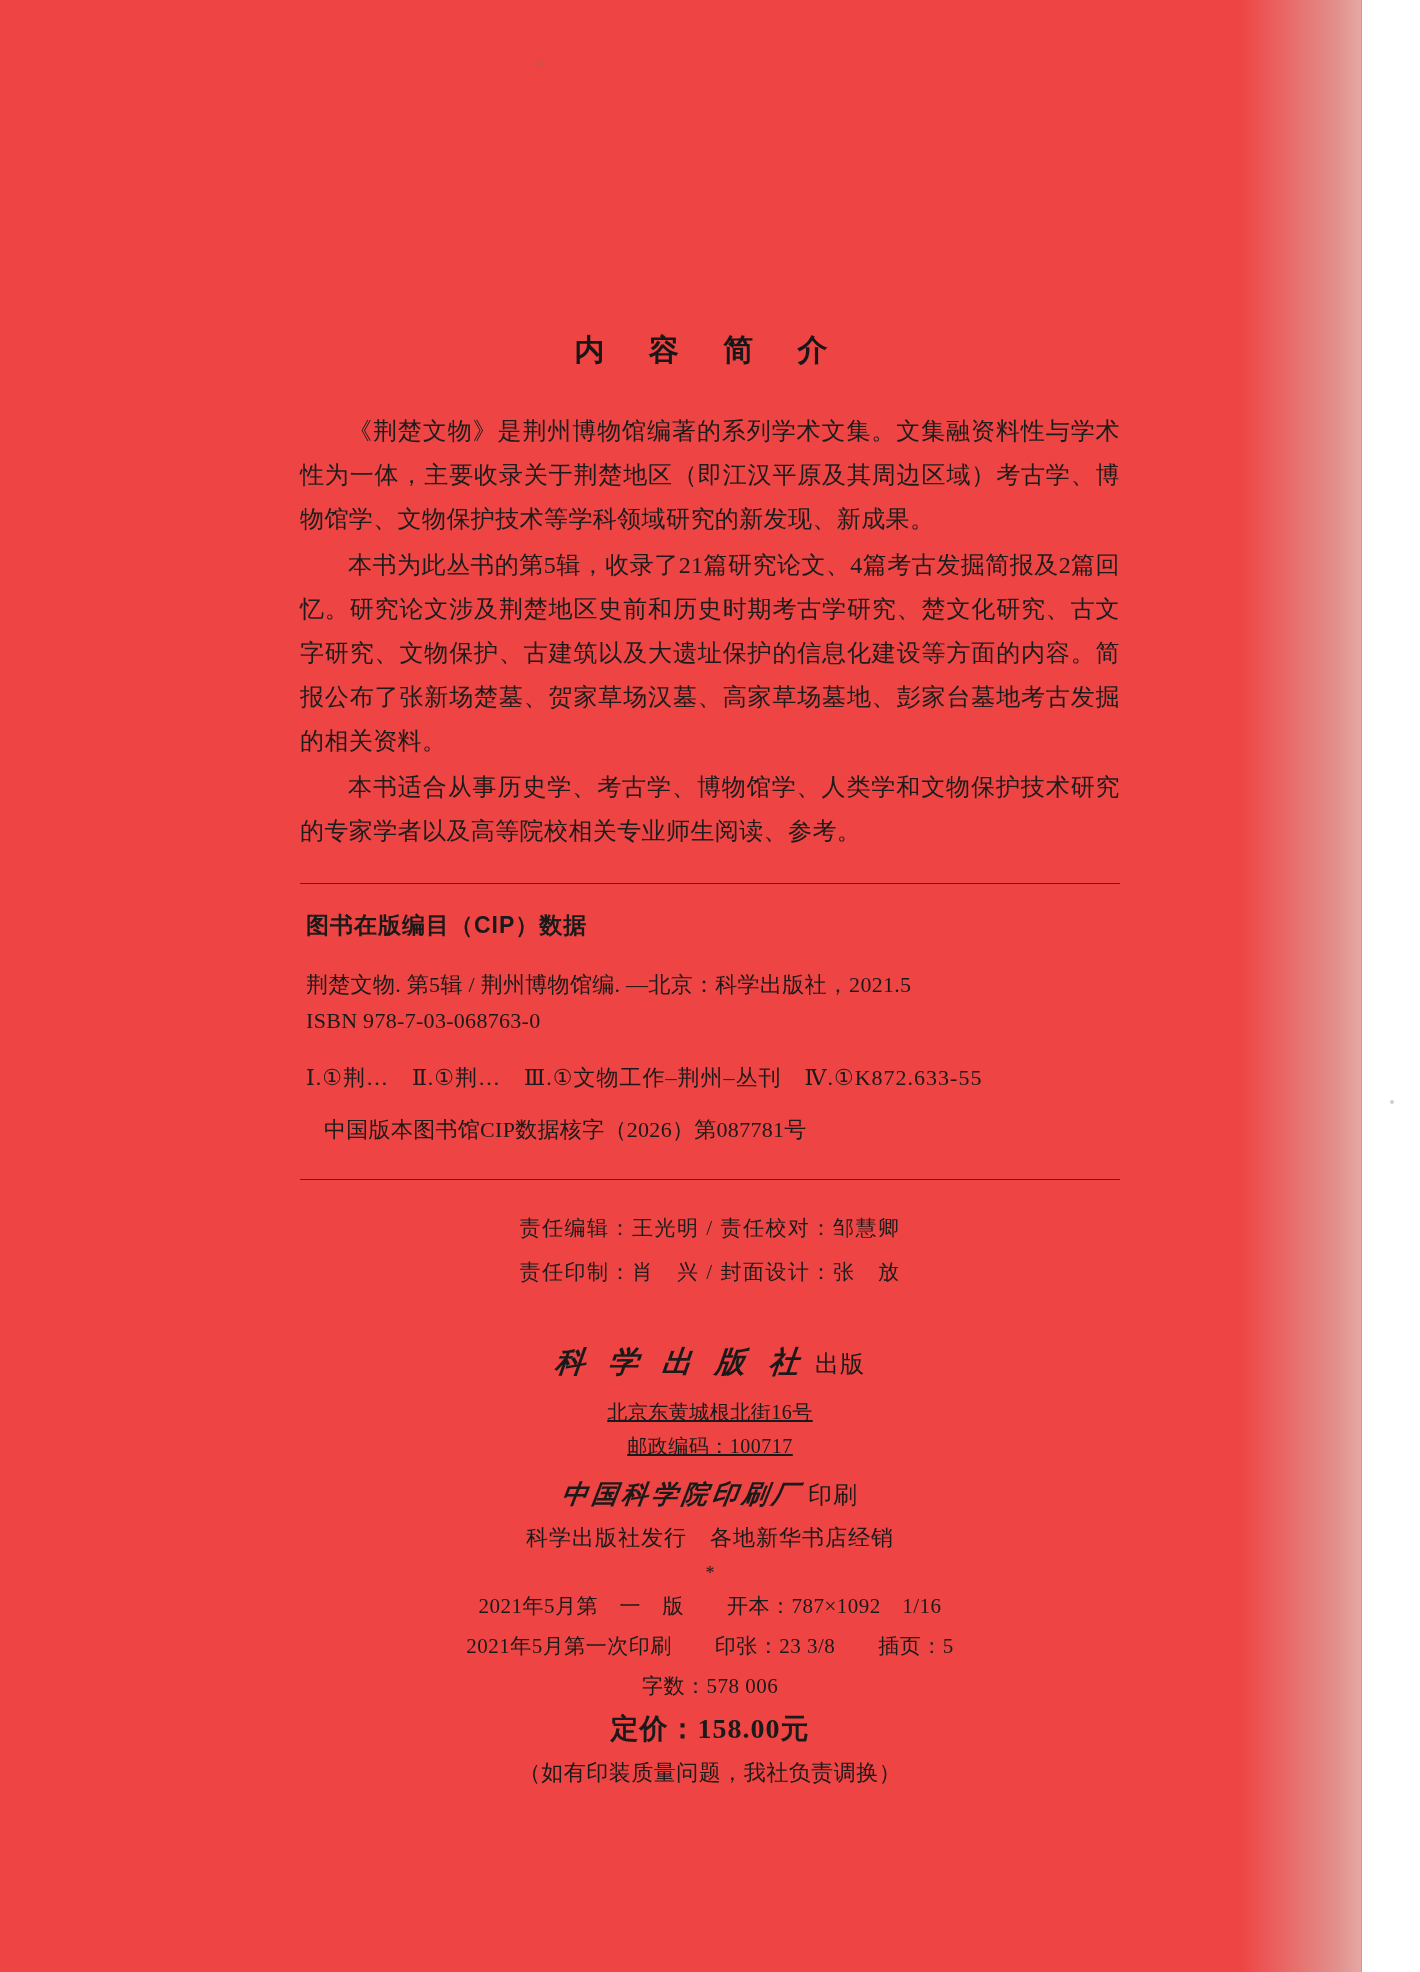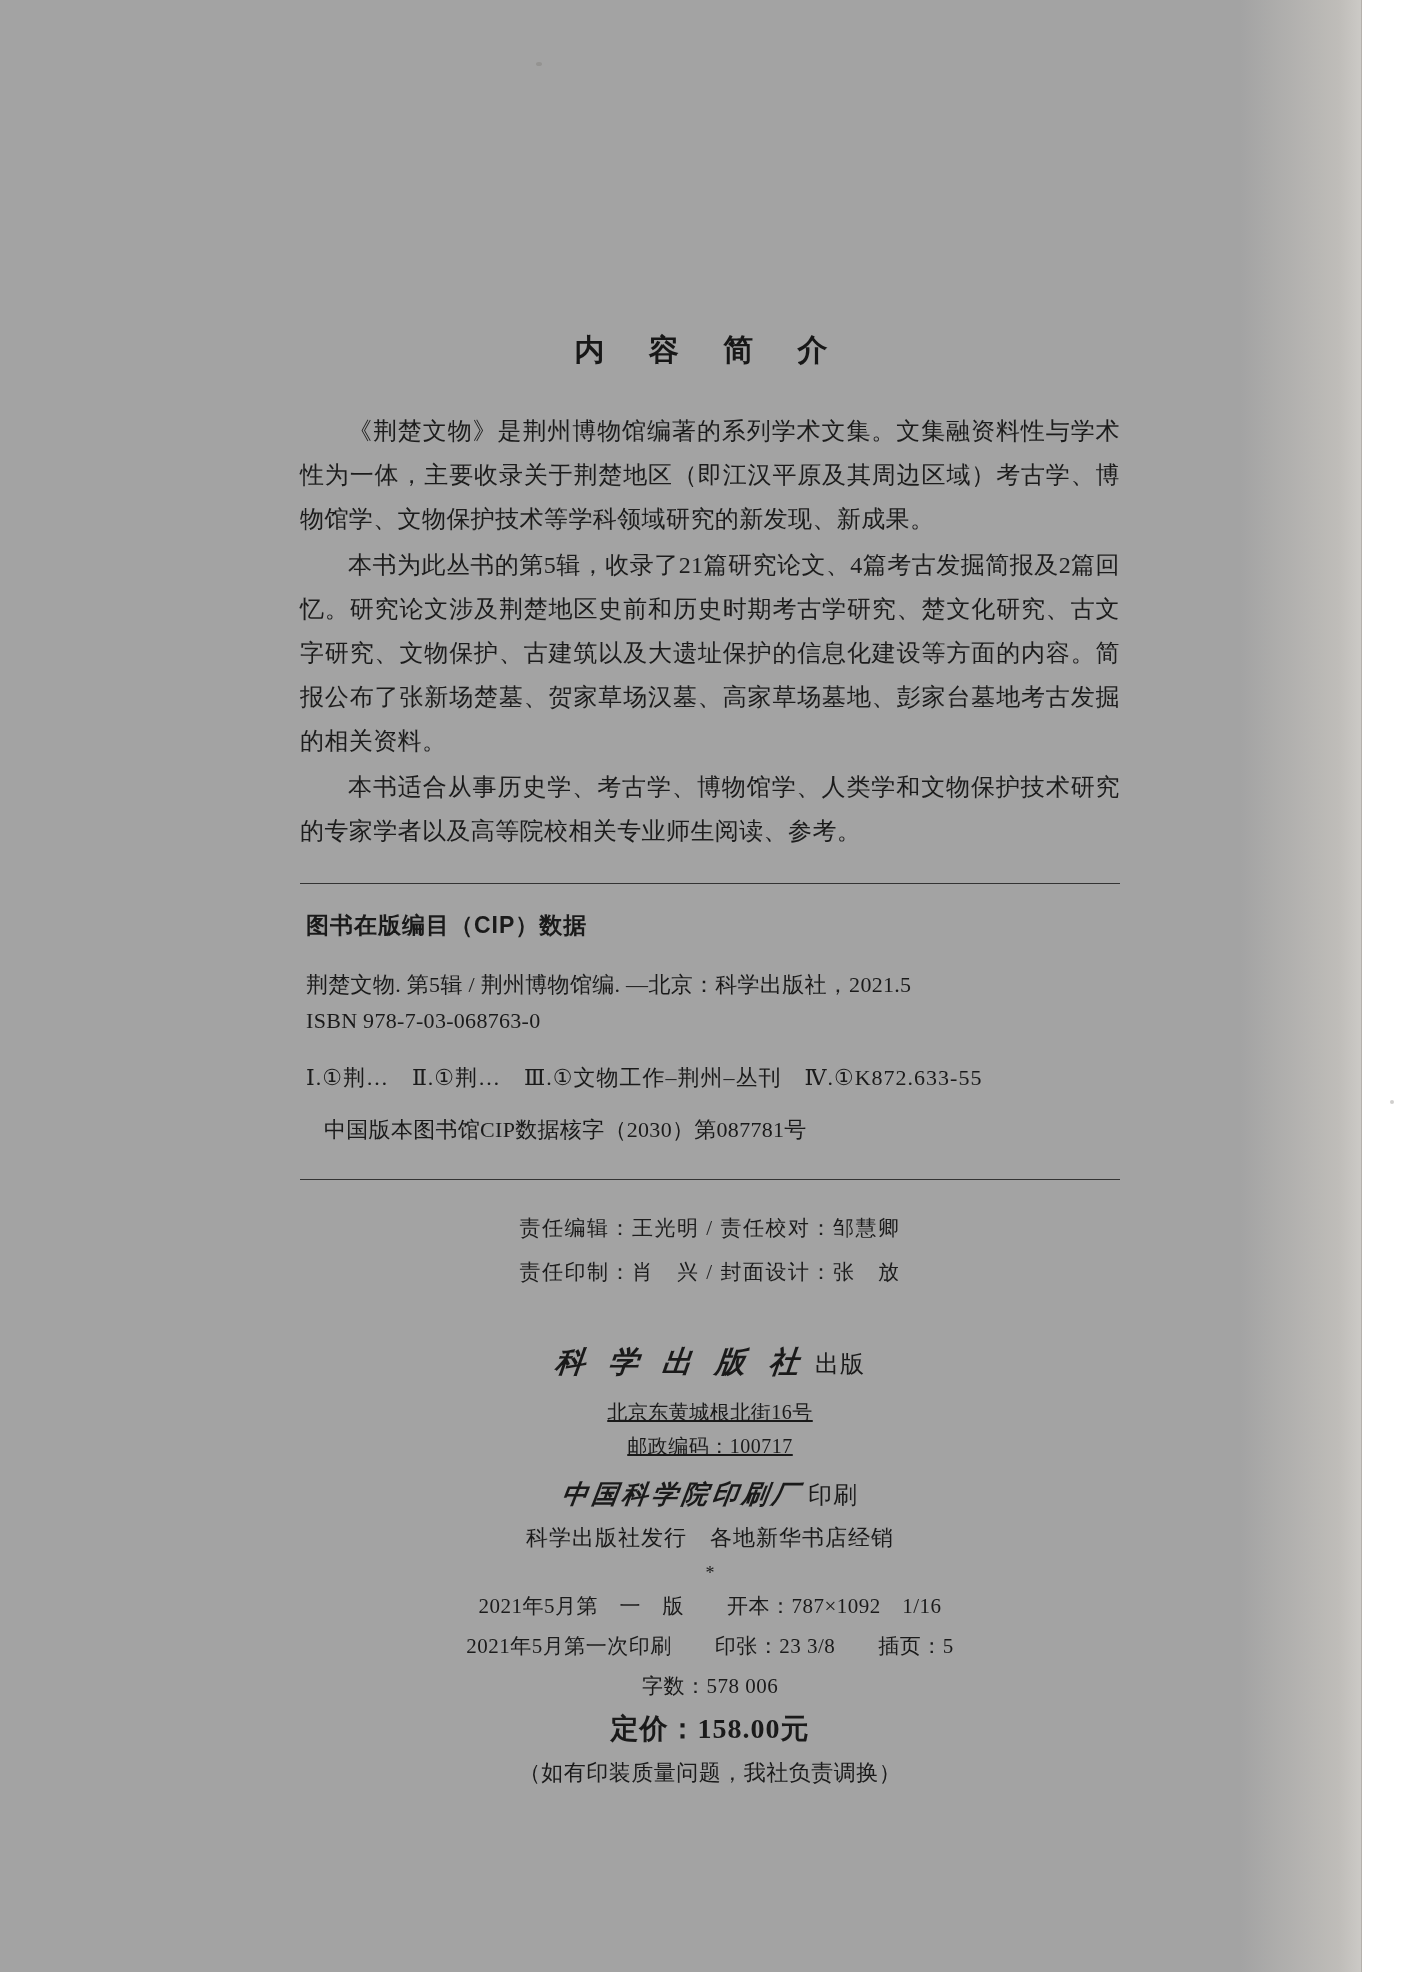--- a/index.html
+++ b/index.html
@@ -12,21 +12,21 @@
     height: 1972px;
     position: relative;
     font-family: "Liberation Serif", "DejaVu Serif", serif;
     color: #1a1a1a;
     overflow: hidden;
   }
   
   .page {
     position: absolute;
     inset: 0;
-    background: #a3a3a3;
+    background: #ef4444;
   }
   .page::before {
     
     content: "";
     position: absolute;
     top: 0; right: 0; bottom: 0;
     width: 180px;
     background: linear-gradient(to right, rgba(255,255,255,0) 0%, rgba(214,210,203,0.55) 55%, rgba(246,244,240,0.9) 100%);
   }
   .edge-line {
@@ -221,21 +221,21 @@
     <p class="para">本书为此丛书的第5辑，收录了21篇研究论文、4篇考古发掘简报及2篇回忆。研究论文涉及荆楚地区史前和历史时期考古学研究、楚文化研究、古文字研究、文物保护、古建筑以及大遗址保护的信息化建设等方面的内容。简报公布了张新场楚墓、贺家草场汉墓、高家草场墓地、彭家台墓地考古发掘的相关资料。</p>
     <p class="para">本书适合从事历史学、考古学、博物馆学、人类学和文物保护技术研究的专家学者以及高等院校相关专业师生阅读、参考。</p>
 
     <hr class="rule">
 
     <div class="cip-title">图书在版编目（CIP）数据</div>
     <div class="cip-line">荆楚文物. 第5辑 / 荆州博物馆编. —北京：科学出版社，2021.5</div>
     <div class="cip-line">ISBN 978-7-03-068763-0</div>
     <div class="cip-gap"></div>
     <div class="cip-class">Ⅰ.①荆…　Ⅱ.①荆…　Ⅲ.①文物工作–荆州–丛刊　Ⅳ.①K872.633-55</div>
-    <div class="cip-verify">中国版本图书馆CIP数据核字（2030）第087781号</div>
+    <div class="cip-verify">中国版本图书馆CIP数据核字（2026）第087781号</div>
 
     <hr class="rule">
 
     <div class="credits">
       <div>责任编辑：王光明 / 责任校对：邹慧卿</div>
       <div>责任印制：肖　兴 / 封面设计：张　放</div>
     </div>
 
     <div class="publisher-block">
       <div class="publisher-line">

